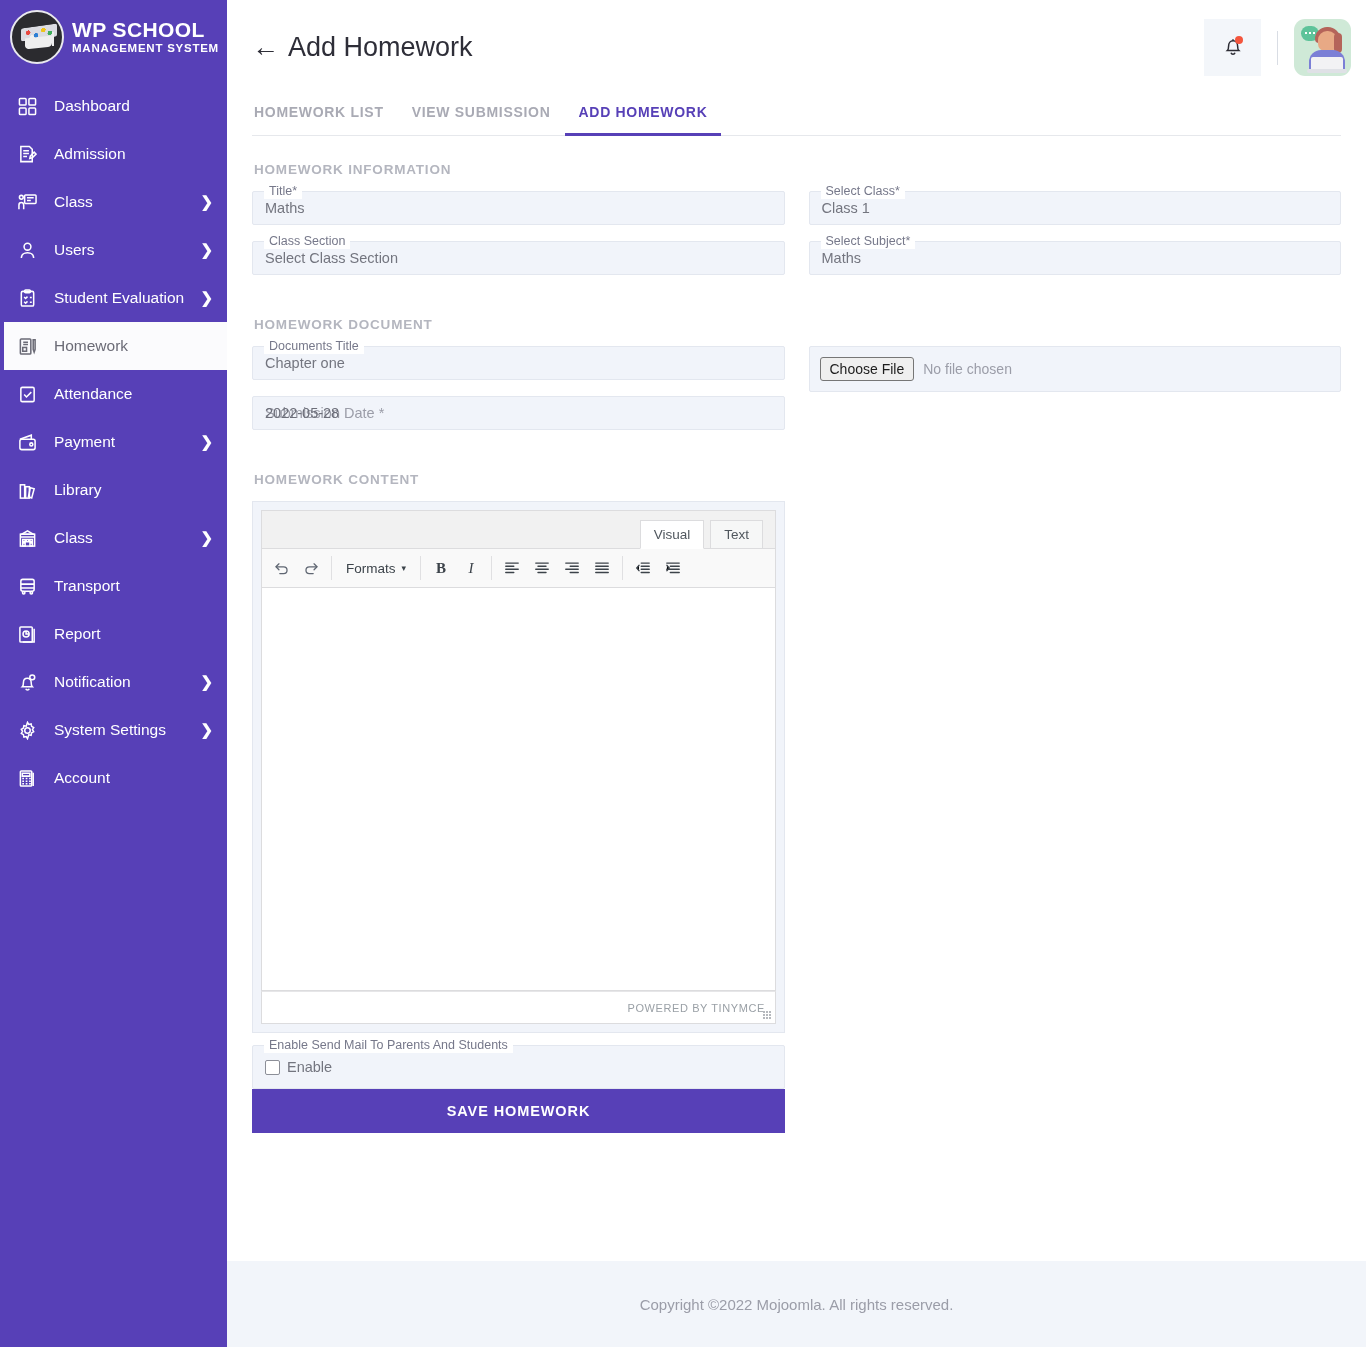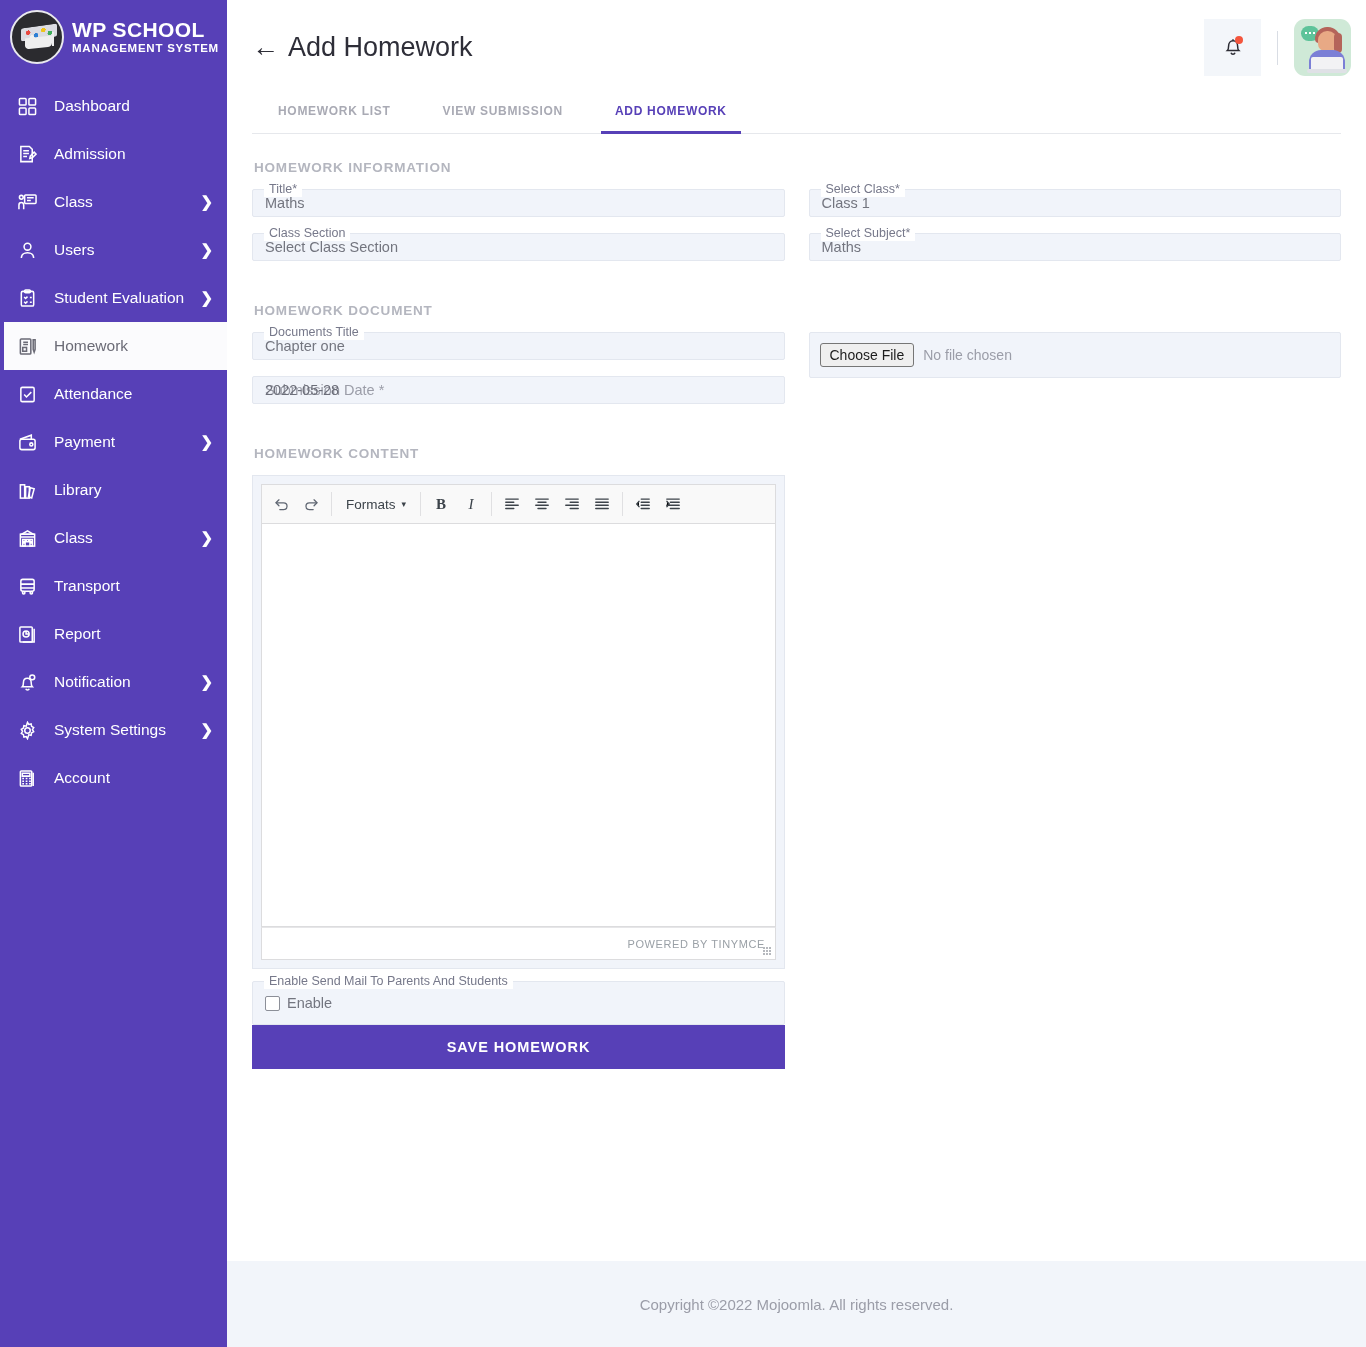--- a/index.html
+++ b/index.html
@@ -125,45 +125,44 @@
   .av-laptop2 { position:absolute; left:13px; top:50px; width:40px; height:4px; background:#dfe1e6; border-radius:2px; }
   .av-bubble { position:absolute; left:7px; top:7px; width:18px; height:15px; background:#5ec39a; border-radius:8px; }
   .av-bubble i { position:absolute; left:4px; top:6px; width:10px; height:2px;
     background:repeating-linear-gradient(90deg,#ffffff 0 2px,transparent 2px 4px); }
 
   .content { padding:0 25px 0 25px; flex:1 1 auto; }
 
   
   .tabs { display:flex; gap:0; border-bottom:1px solid #e6e8ec; }
   .tab {
-    font-size:12px; letter-spacing:.7px; font-weight:600;
+    font-size:14px; letter-spacing:.7px; font-weight:600;
     color:#a9aab4; padding:10px 14px 13px 14px;
     cursor:pointer; background:none; border:none;
     border-bottom:3px solid transparent; margin-bottom:-1px;
     font-family:"Liberation Sans", sans-serif;
-    margin-left:24px;
   }
   .tab:first-child { padding-left:2px; }
   .tab.active { color:#5740b7; border-bottom-color:#5740b7; }
 
   .section-title {
     font-size:13.5px; letter-spacing:.8px; font-weight:600;
     color:#b4b6bf; margin:26px 0 14px 2px;
   }
 
   
   .row { display:flex; gap:24px; }
   .col { flex:1 1 0; min-width:0; }
 
   .field {
     position:relative;
     background:#f1f4fa;
     border:1px solid #e3e7ef;
     border-radius:2px;
-    height:28px;
+    height:34px;
     margin-bottom:16px;
     display:flex; align-items:center;
     padding:0 12px;
   }
   .field .flabel {
     position:absolute; top:-8px; left:11px;
     background:#ffffff; padding:0 5px;
     font-size:12.5px; color:#76788a;
     line-height:15px; white-space:nowrap;
   }
@@ -562,20 +561,24 @@
             <span class="nofile">No file chosen</span>
           </div>
         </div>
       </div>
 
       <div class="section-title">HOMEWORK CONTENT</div>
 
       <div class="left-col-block">
         <div class="editor-wrap">
 
+          <div class="ed-tabbar">
+            <div class="ed-tab active">Visual</div>
+            <div class="ed-tab">Text</div>
+          </div>
 
           <div class="ed-toolbar">
             <button class="tb-btn">
               <svg width="17" height="17" viewBox="0 0 20 20" fill="none" stroke="#5f6672" stroke-width="1.5" stroke-linecap="round">
                   <path d="M4 8h8.5a4 4 0 010 8H8"></path>
                   <path d="M7 4.5L3.5 8 7 11.5"></path>
                 </svg>
             </button>
             <button class="tb-btn">
               <svg width="17" height="17" viewBox="0 0 20 20" fill="none" stroke="#5f6672" stroke-width="1.5" stroke-linecap="round">

